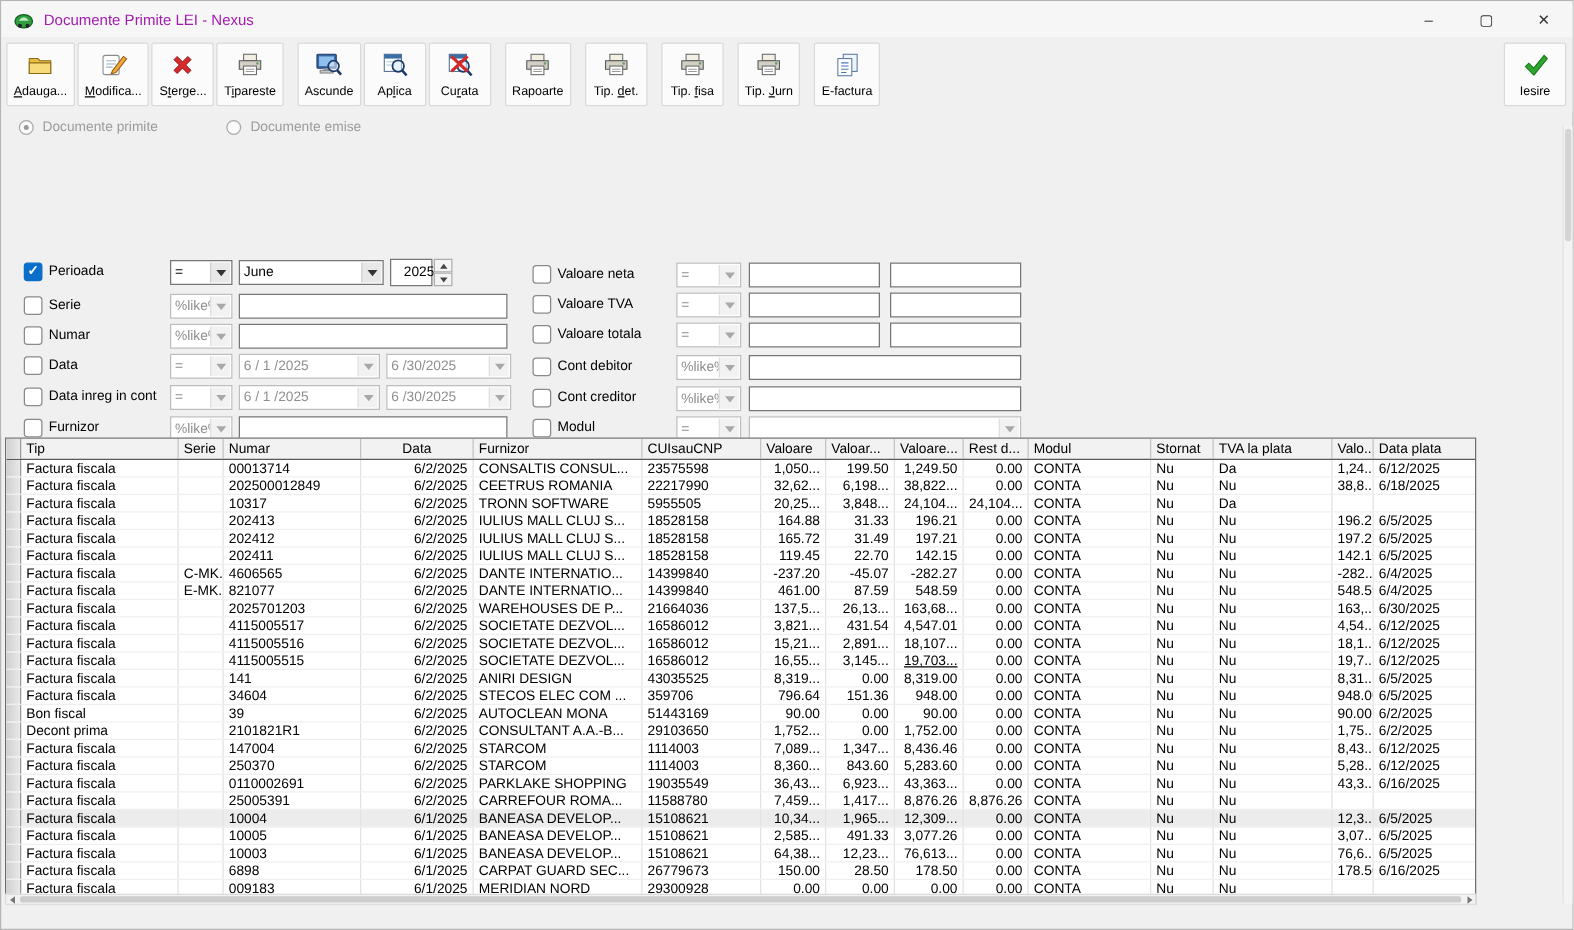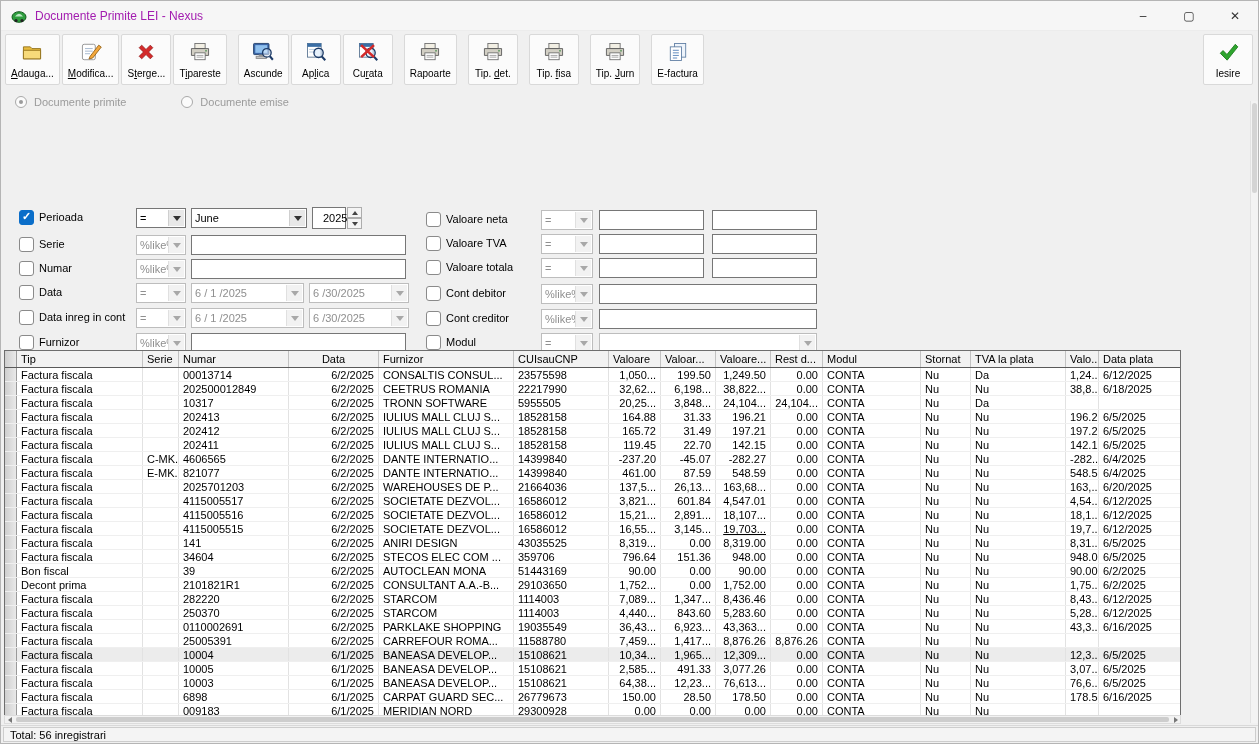--- a/index.html
+++ b/index.html
@@ -686,32 +686,32 @@
         <div class="gcell" style="width: 135px;">WAREHOUSES DE P...</div>
         <div class="gcell" style="width: 95px;">21664036</div>
         <div class="gcell r" style="width: 52px;">137,5...</div>
         <div class="gcell r" style="width: 55px;">26,13...</div>
         <div class="gcell r" style="width: 55px;">163,68...</div>
         <div class="gcell r" style="width: 52px;">0.00</div>
         <div class="gcell" style="width: 98px;">CONTA</div>
         <div class="gcell" style="width: 50px;">Nu</div>
         <div class="gcell" style="width: 95px;">Nu</div>
         <div class="gcell r" style="width: 33px;">163,...</div>
-        <div class="gcell" style="width: 84px;">6/20/2025</div>
+        <div class="gcell" style="width: 84px;">6/30/2025</div>
       </div>
       <div class="grow">
         <div class="gind"></div>
         <div class="gcell" style="width: 126px;">Factura fiscala</div>
         <div class="gcell" style="width: 36px;"></div>
         <div class="gcell" style="width: 110px;">4115005517</div>
         <div class="gcell r" style="width: 90px;">6/2/2025</div>
         <div class="gcell" style="width: 135px;">SOCIETATE DEZVOL...</div>
         <div class="gcell" style="width: 95px;">16586012</div>
         <div class="gcell r" style="width: 52px;">3,821...</div>
-        <div class="gcell r" style="width: 55px;">601.84</div>
+        <div class="gcell r" style="width: 55px;">431.54</div>
         <div class="gcell r" style="width: 55px;">4,547.01</div>
         <div class="gcell r" style="width: 52px;">0.00</div>
         <div class="gcell" style="width: 98px;">CONTA</div>
         <div class="gcell" style="width: 50px;">Nu</div>
         <div class="gcell" style="width: 95px;">Nu</div>
         <div class="gcell r" style="width: 33px;">4,54...</div>
         <div class="gcell" style="width: 84px;">6/12/2025</div>
       </div>
       <div class="grow">
         <div class="gind"></div>
@@ -818,21 +818,21 @@
         <div class="gcell" style="width: 98px;">CONTA</div>
         <div class="gcell" style="width: 50px;">Nu</div>
         <div class="gcell" style="width: 95px;">Nu</div>
         <div class="gcell r" style="width: 33px;">1,75...</div>
         <div class="gcell" style="width: 84px;">6/2/2025</div>
       </div>
       <div class="grow">
         <div class="gind"></div>
         <div class="gcell" style="width: 126px;">Factura fiscala</div>
         <div class="gcell" style="width: 36px;"></div>
-        <div class="gcell" style="width: 110px;">282220</div>
+        <div class="gcell" style="width: 110px;">147004</div>
         <div class="gcell r" style="width: 90px;">6/2/2025</div>
         <div class="gcell" style="width: 135px;">STARCOM</div>
         <div class="gcell" style="width: 95px;">1114003</div>
         <div class="gcell r" style="width: 52px;">7,089...</div>
         <div class="gcell r" style="width: 55px;">1,347...</div>
         <div class="gcell r" style="width: 55px;">8,436.46</div>
         <div class="gcell r" style="width: 52px;">0.00</div>
         <div class="gcell" style="width: 98px;">CONTA</div>
         <div class="gcell" style="width: 50px;">Nu</div>
         <div class="gcell" style="width: 95px;">Nu</div>
@@ -840,21 +840,21 @@
         <div class="gcell" style="width: 84px;">6/12/2025</div>
       </div>
       <div class="grow">
         <div class="gind"></div>
         <div class="gcell" style="width: 126px;">Factura fiscala</div>
         <div class="gcell" style="width: 36px;"></div>
         <div class="gcell" style="width: 110px;">250370</div>
         <div class="gcell r" style="width: 90px;">6/2/2025</div>
         <div class="gcell" style="width: 135px;">STARCOM</div>
         <div class="gcell" style="width: 95px;">1114003</div>
-        <div class="gcell r" style="width: 52px;">4,440...</div>
+        <div class="gcell r" style="width: 52px;">8,360...</div>
         <div class="gcell r" style="width: 55px;">843.60</div>
         <div class="gcell r" style="width: 55px;">5,283.60</div>
         <div class="gcell r" style="width: 52px;">0.00</div>
         <div class="gcell" style="width: 98px;">CONTA</div>
         <div class="gcell" style="width: 50px;">Nu</div>
         <div class="gcell" style="width: 95px;">Nu</div>
         <div class="gcell r" style="width: 33px;">5,28...</div>
         <div class="gcell" style="width: 84px;">6/12/2025</div>
       </div>
       <div class="grow">
@@ -989,19 +989,14 @@
     <div class="harrow left"></div>
     <div class="hthumb"></div>
     <div class="harrow right"></div>
   </div>
 
   <div class="vstrip">
     <div class="vthumb"></div>
   </div>
 
 
-  <div class="statusbar">
-    <div class="status-inner">
-      <span>Total: 56 inregistrari</span>
-    </div>
-  </div>
 
 </div>
 
 </body></html>

